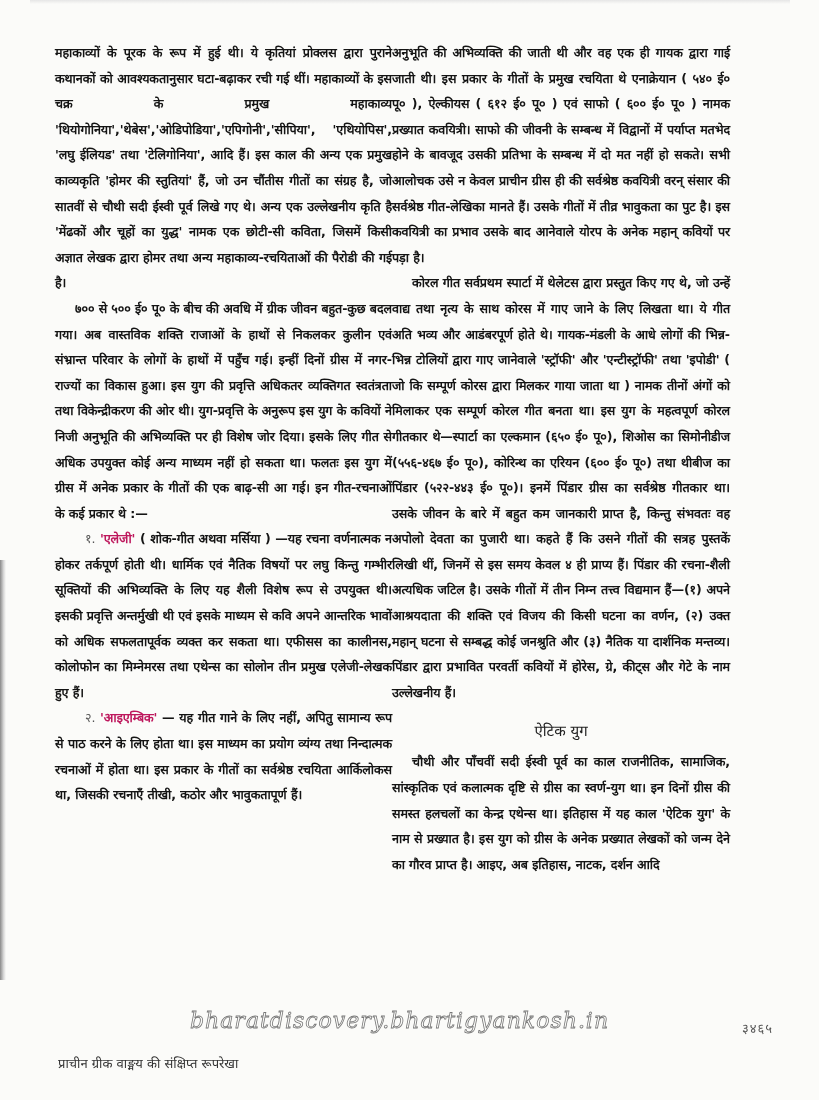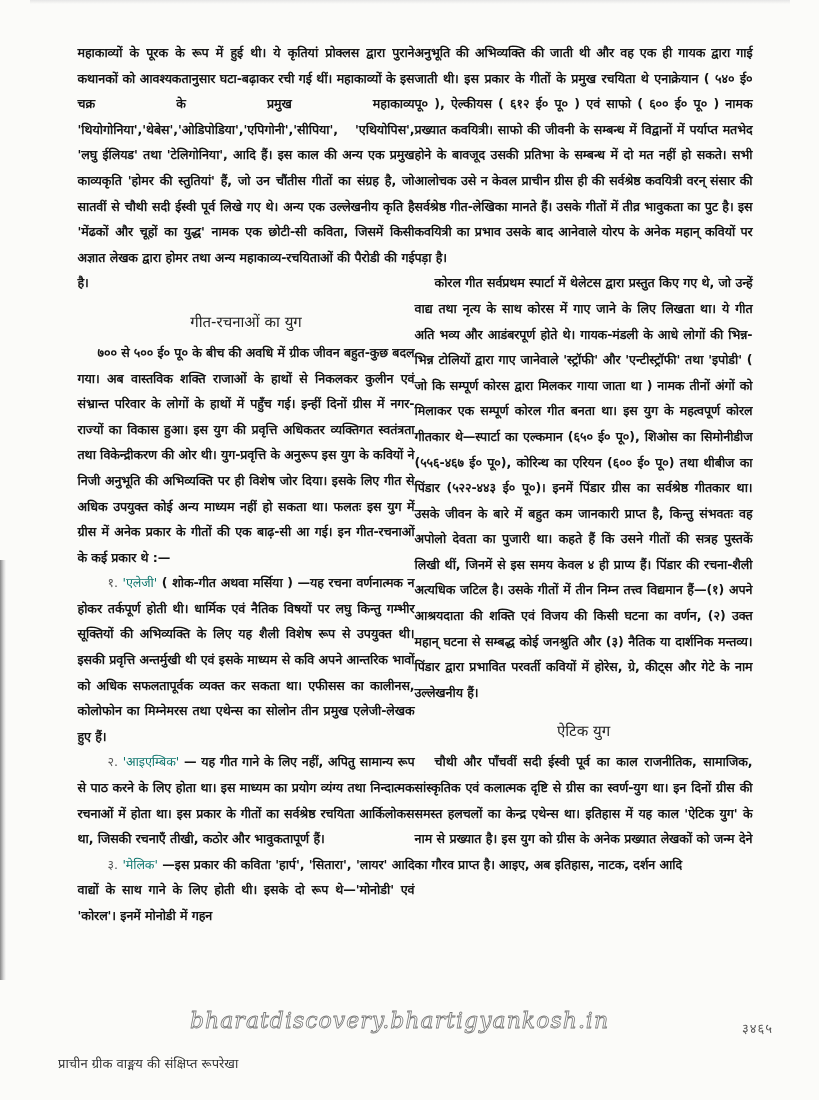--- a/index.html
+++ b/index.html
@@ -13,32 +13,32 @@
   .page-edge-left {
     position: absolute; left: 0; top: 560px; width: 6px; height: 420px;
     background: linear-gradient(to right, #8a8a8a, #d8d8d8 60%, transparent);
   }
   .page-edge-top {
     position: absolute; left: 30px; top: 0; width: 760px; height: 4px;
     background: linear-gradient(to bottom, #e6e6e6, transparent);
   }
   .columns {
     position: absolute; left: 55px; top: 40px; width: 720px; height: 970px;
-    display: flex; justify-content: center;
+    display: flex; justify-content: flex-start;
   }
   .col { width: 337px; }
   .col.right { width: 338px; }
   p {
     margin: 0; font-size: 12.6px; line-height: 25.6px;
     text-align: justify; font-weight: bold; letter-spacing: -0.1px;
   }
   p.indent { text-indent: 20px; }
   p.item { text-indent: 30px; }
   .item-num { font-weight: normal; color: #555; }
-  .item-term { font-weight: normal; color: #0f766e; }
+  .item-term { font-weight: bold; color: #be185d; }
   h2 {
     margin: 14px 0 6px 0; text-align: center;
     font-weight: normal; font-size: 15px; line-height: 24px; color: #222;
   }
   .footer {
     position: absolute; left: 58px; top: 1054px;
     font-size: 13px; color: #333;
   }
   .watermark {
     position: absolute; left: 190px; top: 1008px;
@@ -53,25 +53,23 @@
 </style>
 </head>
 <body>
 
 <div class="page-edge-top"></div>
 <div class="page-edge-left"></div>
 
 <div class="columns">
   <div class="col left">
     <p>महाकाव्यों के पूरक के रूप में हुई थी। ये कृतियां प्रोक्लस द्वारा पुराने कथानकों को आवश्यकतानुसार घटा-बढ़ाकर रची गई थीं। महाकाव्यों के इस चक्र के प्रमुख महाकाव्य 'थियोगोनिया','थेबेस','ओडिपोडिया','एपिगोनी','सीपिया', 'एथियोपिस', 'लघु ईलियड' तथा 'टेलिगोनिया', आदि हैं। इस काल की अन्य एक प्रमुख काव्यकृति 'होमर की स्तुतियां' हैं, जो उन चौंतीस गीतों का संग्रह है, जो सातवीं से चौथी सदी ईस्वी पूर्व लिखे गए थे। अन्य एक उल्लेखनीय कृति है 'मेंढकों और चूहों का युद्ध' नामक एक छोटी-सी कविता, जिसमें किसी अज्ञात लेखक द्वारा होमर तथा अन्य महाकाव्य-रचयिताओं की पैरोडी की गई है।</p>
-    <h2>गीत-रचनाओं का युग</h2>
     <p class="indent">७०० से ५०० ई० पू० के बीच की अवधि में ग्रीक जीवन बहुत-कुछ बदल गया। अब वास्तविक शक्ति राजाओं के हाथों से निकलकर कुलीन एवं संभ्रान्त परिवार के लोगों के हाथों में पहुँच गई। इन्हीं दिनों ग्रीस में नगर-राज्यों का विकास हुआ। इस युग की प्रवृत्ति अधिकतर व्यक्तिगत स्वतंत्रता तथा विकेन्द्रीकरण की ओर थी। युग-प्रवृत्ति के अनुरूप इस युग के कवियों ने निजी अनुभूति की अभिव्यक्ति पर ही विशेष जोर दिया। इसके लिए गीत से अधिक उपयुक्त कोई अन्य माध्यम नहीं हो सकता था। फलतः इस युग में ग्रीस में अनेक प्रकार के गीतों की एक बाढ़-सी आ गई। इन गीत-रचनाओं के कई प्रकार थे :—</p>
     <p class="item"><span class="item-num">१.</span> <span class="item-term">'एलेजी'</span><span> ( शोक-गीत अथवा मर्सिया ) —यह रचना वर्णनात्मक न होकर तर्कपूर्ण होती थी। धार्मिक एवं नैतिक विषयों पर लघु किन्तु गम्भीर सूक्तियों की अभिव्यक्ति के लिए यह शैली विशेष रूप से उपयुक्त थी। इसकी प्रवृत्ति अन्तर्मुखी थी एवं इसके माध्यम से कवि अपने आन्तरिक भावों को अधिक सफलतापूर्वक व्यक्त कर सकता था। एफीसस का कालीनस, कोलोफोन का मिम्नेमरस तथा एथेन्स का सोलोन तीन प्रमुख एलेजी-लेखक हुए हैं।</span></p>
     <p class="item"><span class="item-num">२.</span> <span class="item-term">'आइएम्बिक'</span><span> — यह गीत गाने के लिए नहीं, अपितु सामान्य रूप से पाठ करने के लिए होता था। इस माध्यम का प्रयोग व्यंग्य तथा निन्दात्मक रचनाओं में होता था। इस प्रकार के गीतों का सर्वश्रेष्ठ रचयिता आर्किलोकस था, जिसकी रचनाएँ तीखी, कठोर और भावुकतापूर्ण हैं।</span></p>
-    <p class="item"><span class="item-num">३.</span> <span class="item-term">'मेलिक'</span><span> —इस प्रकार की कविता 'हार्प', 'सितारा', 'लायर' आदि वाद्यों के साथ गाने के लिए होती थी। इसके दो रूप थे—'मोनोडी' एवं 'कोरल'। इनमें मोनोडी में गहन</span></p>
   </div>
   <div class="col right">
     <p>अनुभूति की अभिव्यक्ति की जाती थी और वह एक ही गायक द्वारा गाई जाती थी। इस प्रकार के गीतों के प्रमुख रचयिता थे एनाक्रेयान ( ५४० ई० पू० ), ऐल्कीयस ( ६१२ ई० पू० ) एवं साफो ( ६०० ई० पू० ) नामक प्रख्यात कवयित्री। साफो की जीवनी के सम्बन्ध में विद्वानों में पर्याप्त मतभेद होने के बावजूद उसकी प्रतिभा के सम्बन्ध में दो मत नहीं हो सकते। सभी आलोचक उसे न केवल प्राचीन ग्रीस ही की सर्वश्रेष्ठ कवयित्री वरन् संसार की सर्वश्रेष्ठ गीत-लेखिका मानते हैं। उसके गीतों में तीव्र भावुकता का पुट है। इस कवयित्री का प्रभाव उसके बाद आनेवाले योरप के अनेक महान् कवियों पर पड़ा है।</p>
     <p class="indent">कोरल गीत सर्वप्रथम स्पार्टा में थेलेटस द्वारा प्रस्तुत किए गए थे, जो उन्हें वाद्य तथा नृत्य के साथ कोरस में गाए जाने के लिए लिखता था। ये गीत अति भव्य और आडंबरपूर्ण होते थे। गायक-मंडली के आधे लोगों की भिन्न-भिन्न टोलियों द्वारा गाए जानेवाले 'स्ट्रॉफी' और 'एन्टीस्ट्रॉफी' तथा 'इपोडी' ( जो कि सम्पूर्ण कोरस द्वारा मिलकर गाया जाता था ) नामक तीनों अंगों को मिलाकर एक सम्पूर्ण कोरल गीत बनता था। इस युग के महत्वपूर्ण कोरल गीतकार थे—स्पार्टा का एल्कमान (६५० ई० पू०), शिओस का सिमोनीडीज (५५६-४६७ ई० पू०), कोरिन्थ का एरियन (६०० ई० पू०) तथा थीबीज का पिंडार (५२२-४४३ ई० पू०)। इनमें पिंडार ग्रीस का सर्वश्रेष्ठ गीतकार था। उसके जीवन के बारे में बहुत कम जानकारी प्राप्त है, किन्तु संभवतः वह अपोलो देवता का पुजारी था। कहते हैं कि उसने गीतों की सत्रह पुस्तकें लिखी थीं, जिनमें से इस समय केवल ४ ही प्राप्य हैं। पिंडार की रचना-शैली अत्यधिक जटिल है। उसके गीतों में तीन निम्न तत्त्व विद्यमान हैं—(१) अपने आश्रयदाता की शक्ति एवं विजय की किसी घटना का वर्णन, (२) उक्त महान् घटना से सम्बद्ध कोई जनश्रुति और (३) नैतिक या दार्शनिक मन्तव्य। पिंडार द्वारा प्रभावित परवर्ती कवियों में होरेस, ग्रे, कीट्स और गेटे के नाम उल्लेखनीय हैं।</p>
     <h2>ऐटिक युग</h2>
     <p class="indent">चौथी और पाँचवीं सदी ईस्वी पूर्व का काल राजनीतिक, सामाजिक, सांस्कृतिक एवं कलात्मक दृष्टि से ग्रीस का स्वर्ण-युग था। इन दिनों ग्रीस की समस्त हलचलों का केन्द्र एथेन्स था। इतिहास में यह काल 'ऐटिक युग' के नाम से प्रख्यात है। इस युग को ग्रीस के अनेक प्रख्यात लेखकों को जन्म देने का गौरव प्राप्त है। आइए, अब इतिहास, नाटक, दर्शन आदि</p>
   </div>
 </div>
 
 <div class="footer">प्राचीन ग्रीक वाङ्मय की संक्षिप्त रूपरेखा</div>

